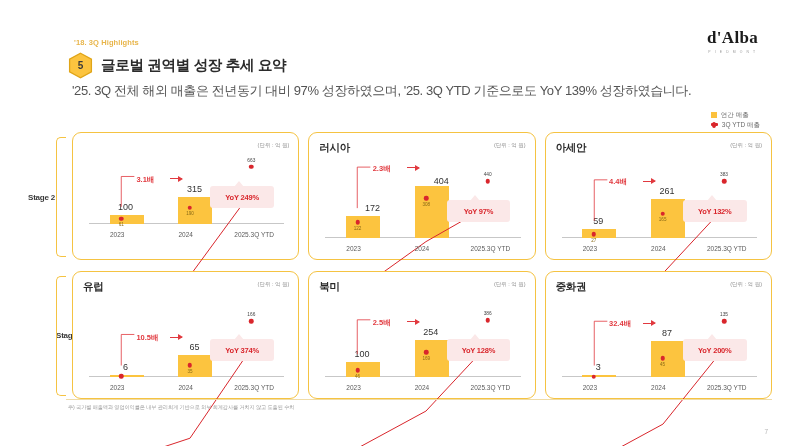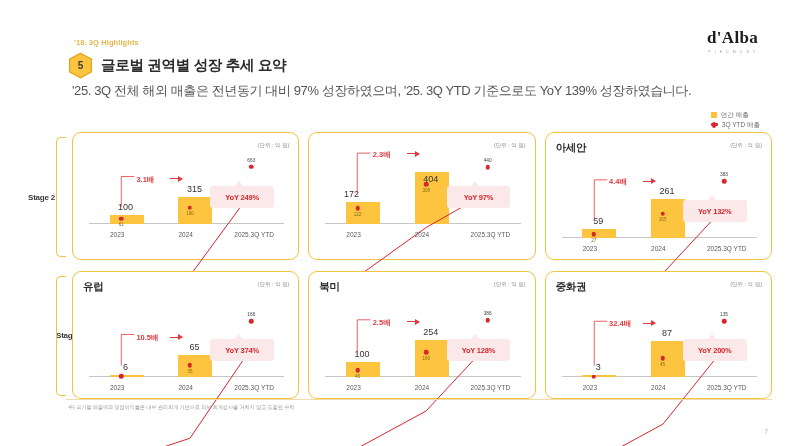--- a/index.html
+++ b/index.html
@@ -209,27 +209,28 @@
           <div class="yoy" style="left: 62%; width: 31%; height: 22px; bottom: 31px;">YoY 249%</div>
           <div class="yoy-tail" style="left: 76%; bottom: 52px; transform: translateX(-50%);"></div>
           <div class="xlabels">
             <span>2023</span>
             <span>2024</span>
             <span>2025.3Q YTD</span>
           </div>
         </div>
       </div>
       <div class="card">
+        <div class="card-title">러시아</div>
         <div class="card-unit">(단위 : 억 원)</div>
         <div class="plot">
           <div class="axis"></div>
           <div class="bar b2023" style="height: 22.2167px;"></div>
-          <div class="bar-top-label" style="left: 12%; bottom: 40.2167px; width: 36px; text-align: left;">172</div>
+          <div class="bar-top-label" style="left: 12%; bottom: 40.2167px; width: 36px; text-align: right;">172</div>
           <div class="bar b2024" style="height: 52.1833px;"></div>
-          <div class="bar-top-label" style="left: 45.5%; bottom: 55px; width: 36px; text-align: center; margin-top: 20px;">404</div>
+          <div class="bar-top-label" style="left: 45.5%; bottom: 67px; width: 36px; text-align: right; margin-top: 20px;">404</div>
           <svg class="lnsvg" viewBox="0 0 100 96" preserveAspectRatio="none">
             <polyline points="18.6,65.24166666666667 52.1,41.21666666666666 82,24.16666666666667" fill="none" stroke="#d9262c" stroke-width="1" vector-effect="non-scaling-stroke"></polyline>
           </svg>
           <div style="position: absolute; width: 4.5px; height: 4.5px; border-radius: 50%; background: rgb(217, 38, 44); left: 18.6%; top: 65.2417px; transform: translate(-50%, -50%);"></div>
           <div class="bar-in-label" style="left: 18.6%; top: 68.7417px; transform: translateX(-50%);">122</div>
           <div style="position: absolute; width: 4.5px; height: 4.5px; border-radius: 50%; background: rgb(217, 38, 44); left: 52.1%; top: 41.2167px; transform: translate(-50%, -50%);"></div>
           <div class="bar-in-label" style="left: 52.1%; top: 44.7167px; transform: translateX(-50%);">308</div>
           <div style="position: absolute; width: 4.5px; height: 4.5px; border-radius: 50%; background: rgb(217, 38, 44); left: 82%; top: 24.1667px; transform: translate(-50%, -50%);"></div>
           <div class="pt-label" style="left: 82%; top: 15.1667px;">440</div>
           <svg class="lnsvg" viewBox="0 0 220 96" preserveAspectRatio="none">

